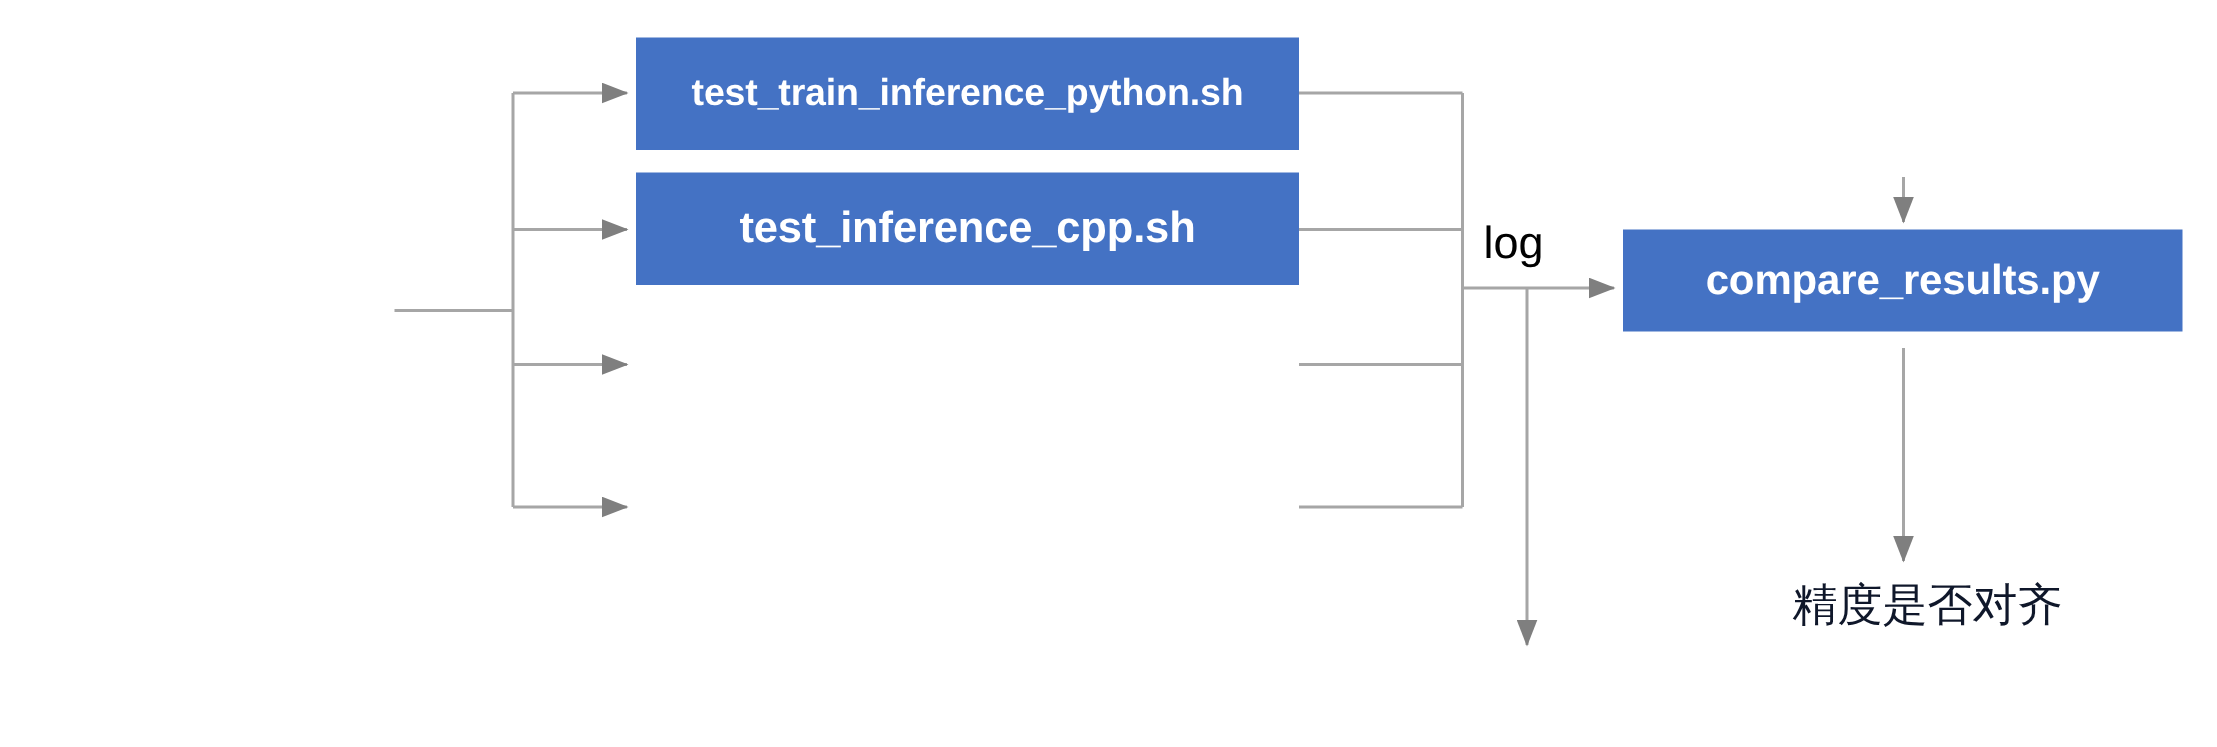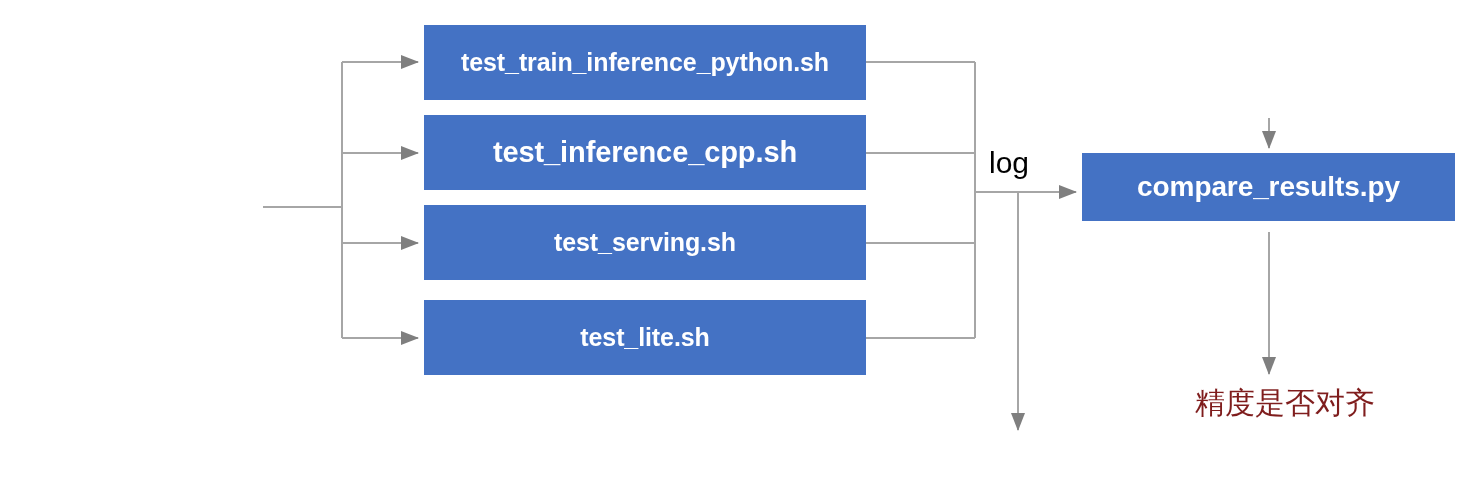--- a/index.html
+++ b/index.html
@@ -74,21 +74,21 @@
     white-space: nowrap;
     text-align: right;
   }
   #label-log {
     left: 989px;  top: 146px;
     font-size: 30px;
     font-weight: 400;
   }
   .annotation-red {
     position: absolute;
-    color: #7f1d1d;
+    color: #0f172a;
     font-size: 30px;
     font-weight: 400;
     white-space: nowrap;
     user-select: none;
     font-family: "DejaVu Sans", "Liberation Sans", sans-serif;
   }
   #annotation-function-support { left: 915px;  top: 440px; }
   #annotation-precision-align  { left: 1195px; top: 383px; }
 </style>
 </head>
@@ -127,23 +127,21 @@
 
       <path d="M1269,232 L1269,374" marker-end="url(#arrowhead)"></path>
     </g>
   </svg>
 
 
   <div class="node node-test" id="node-test-train-inference-python">test_train_inference_python.sh</div>
 
   <div class="node node-test" id="node-test-inference-cpp">test_inference_cpp.sh</div>
 
-  <div class="node node-test" id="node-test-serving">test_serving.sh</div>
 
-  <div class="node node-test" id="node-test-lite">test_lite.sh</div>
 
 
   <div class="node" id="node-compare-results">compare_results.py</div>
 
   <div class="edge-label" id="label-log">log</div>
 
 
   <div class="annotation-red" id="annotation-precision-align">精度是否对齐</div>
 
 </div>

